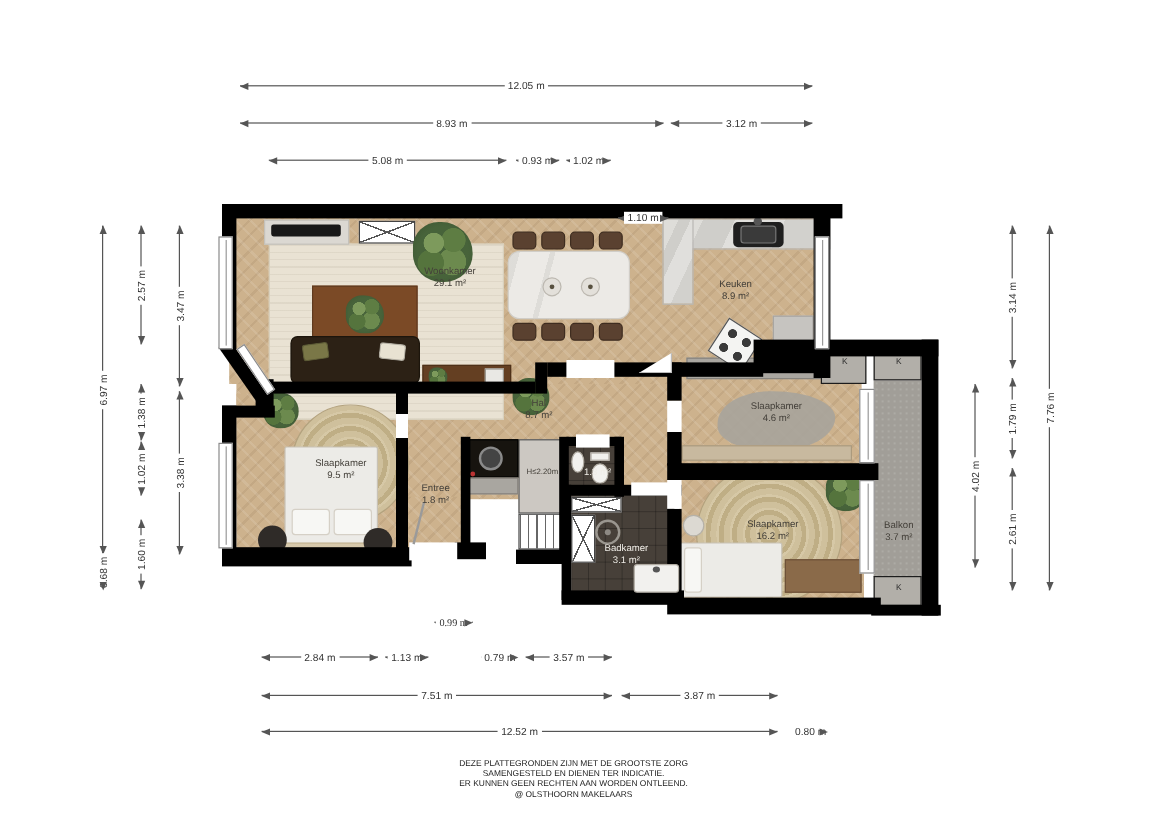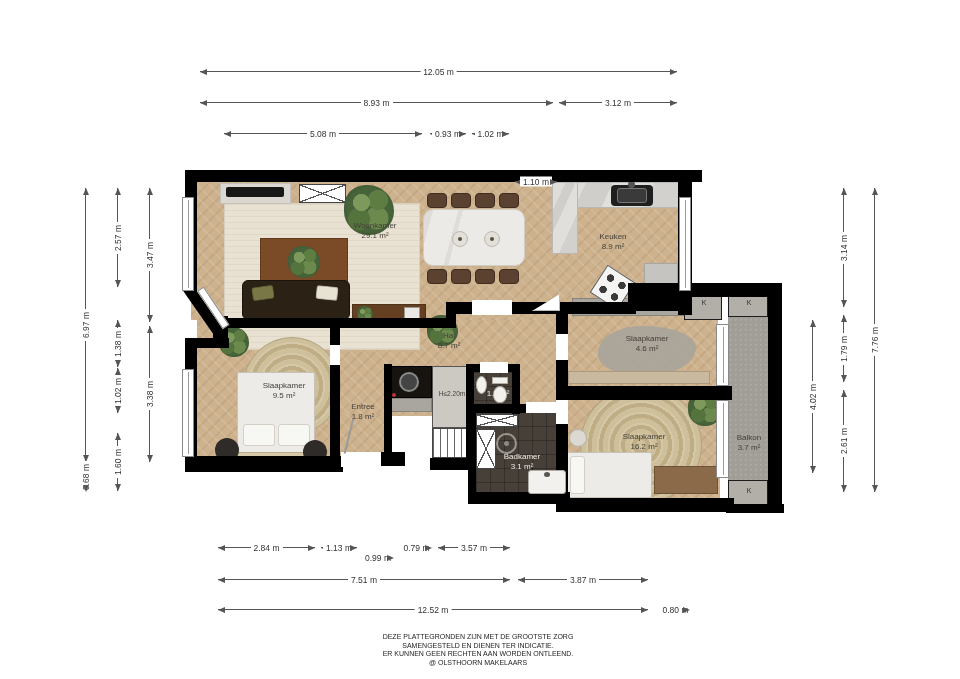--- a/index.html
+++ b/index.html
@@ -310,21 +310,21 @@
       </div>
       <div class="dim dim-h" style="left: 515px; top: 133px; width: 42px; margin-top: 48px;">
         <span>1.10 m</span>
       </div>
       <div class="dim dim-h" style="left: 218px; top: 547px; width: 97px;">
         <span>2.84 m</span>
       </div>
       <div class="dim dim-h" style="left: 321px; top: 547px; width: 36px;">
         <span>1.13 m</span>
       </div>
-      <div class="dim dim-h" style="left: 362px; top: 557px; width: 32px;">
+      <div class="dim dim-h" style="left: 362px; top: 518px; width: 32px; font-family: Liberation Serif, serif;">
         <span>0.99 m</span>
       </div>
       <div class="dim dim-h" style="left: 401px; top: 547px; width: 31px;">
         <span>0.79 m</span>
       </div>
       <div class="dim dim-h" style="left: 438px; top: 547px; width: 72px;">
         <span>3.57 m</span>
       </div>
       <div class="dim dim-h" style="left: 218px; top: 579px; width: 292px;">
         <span>7.51 m</span>

